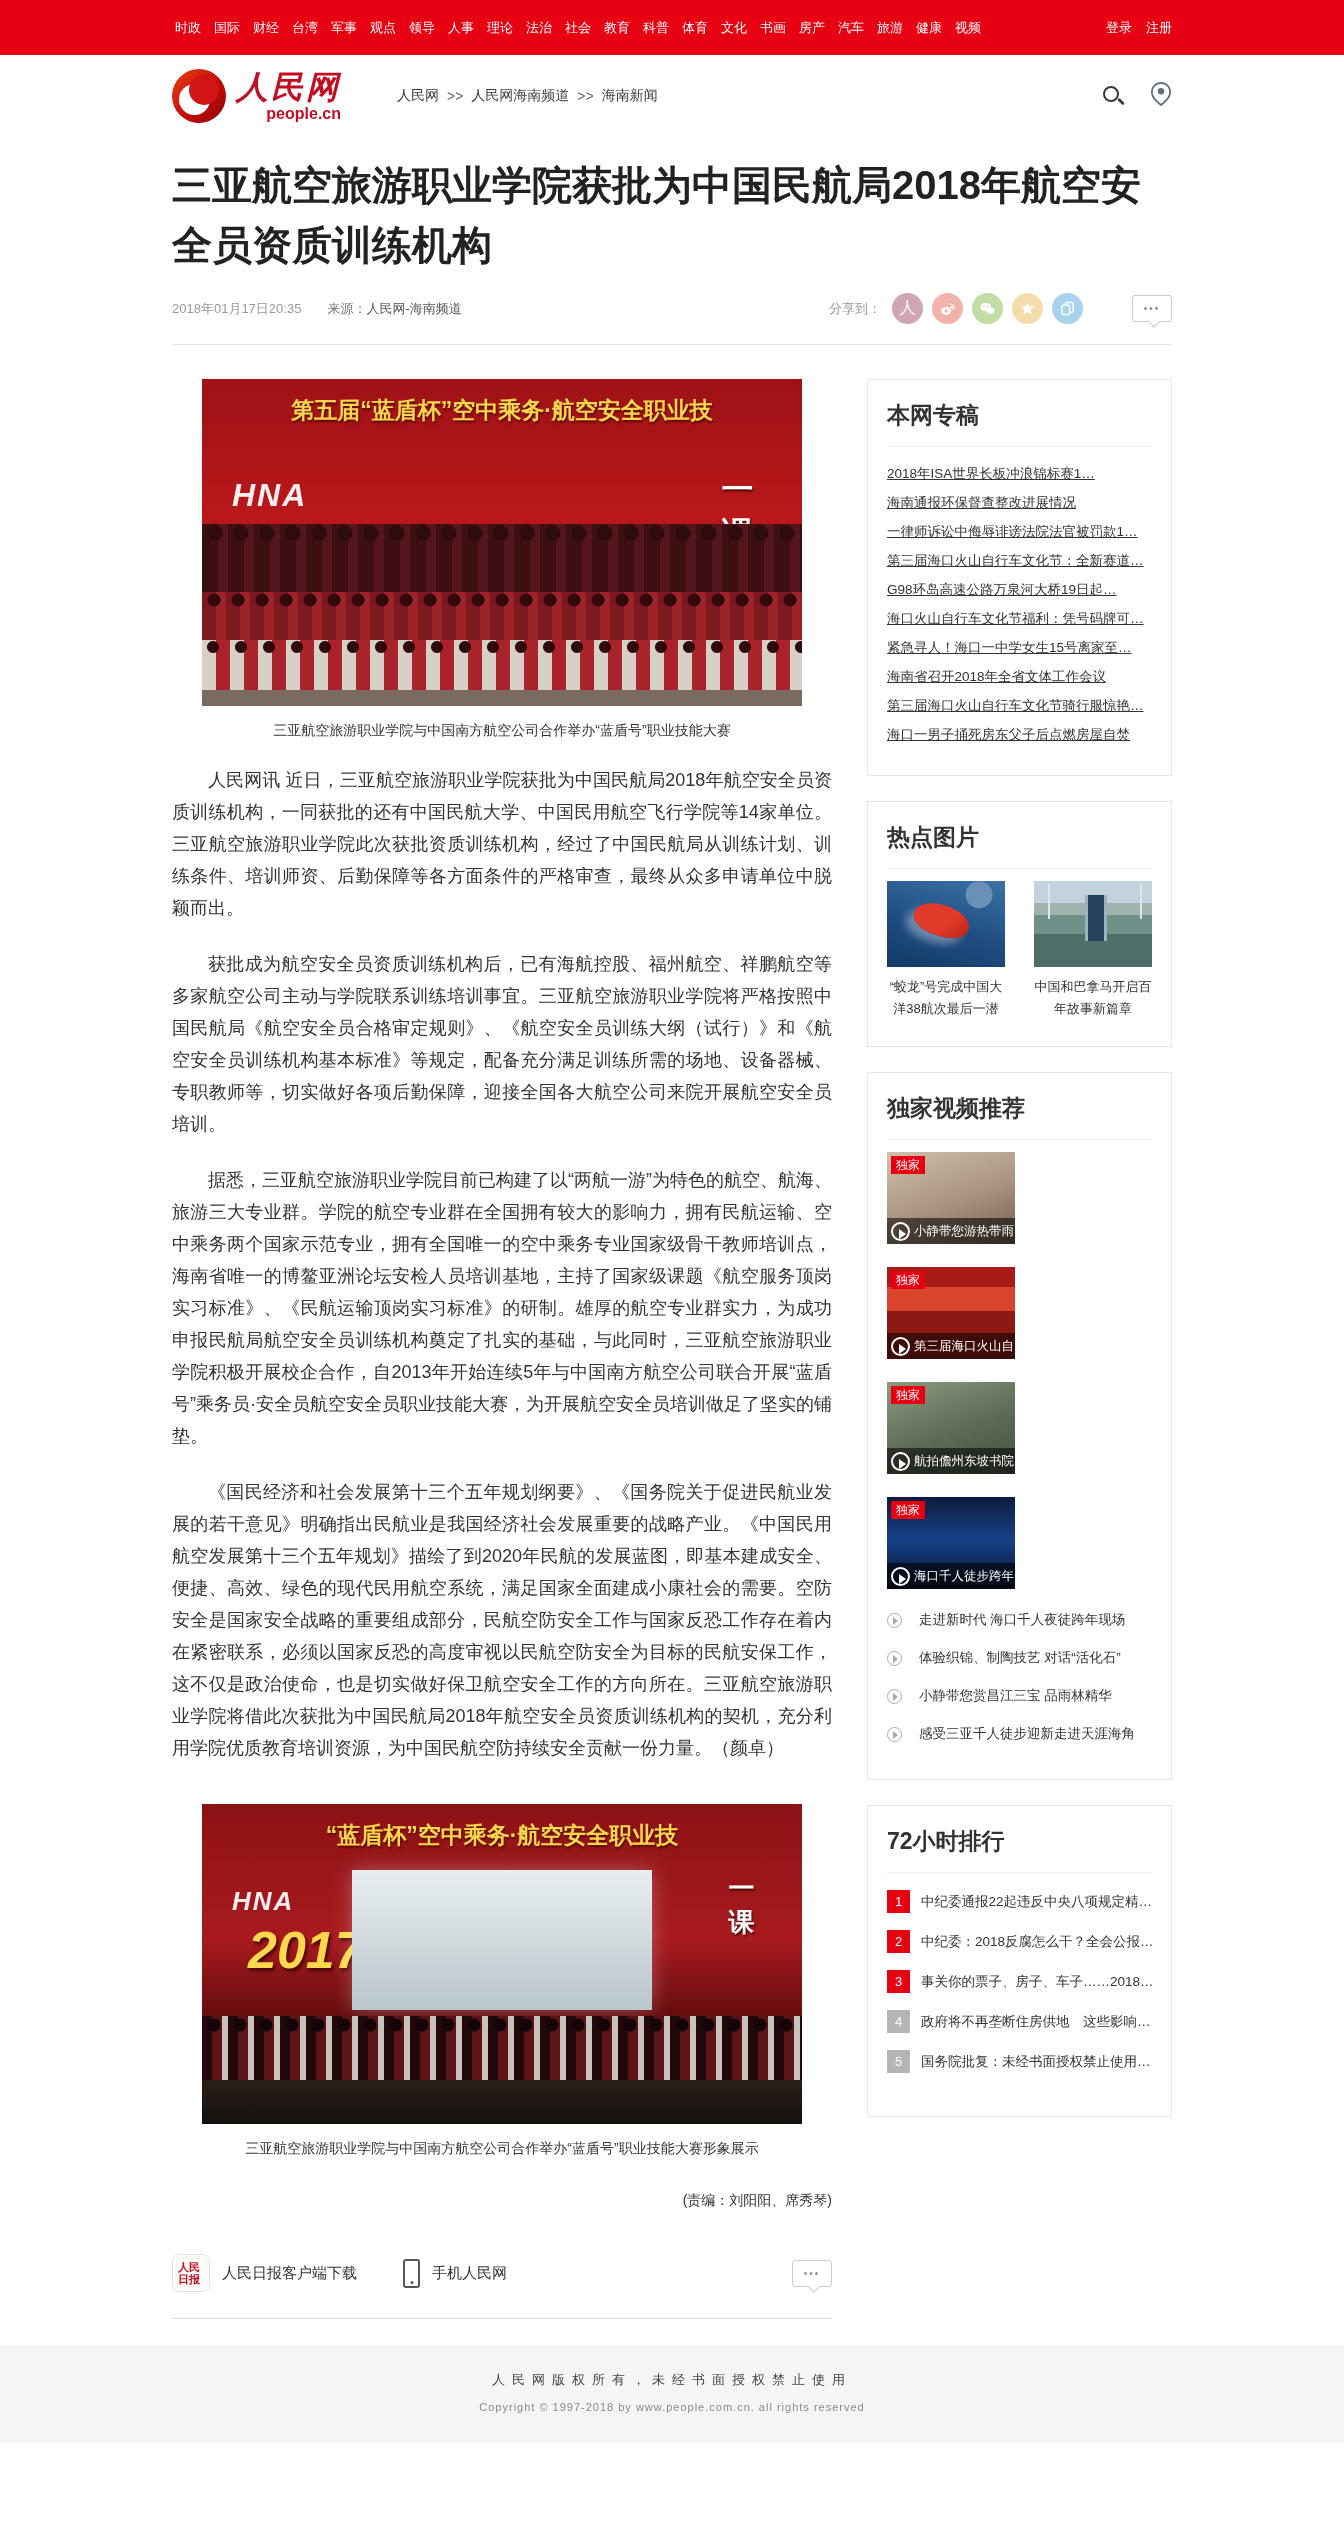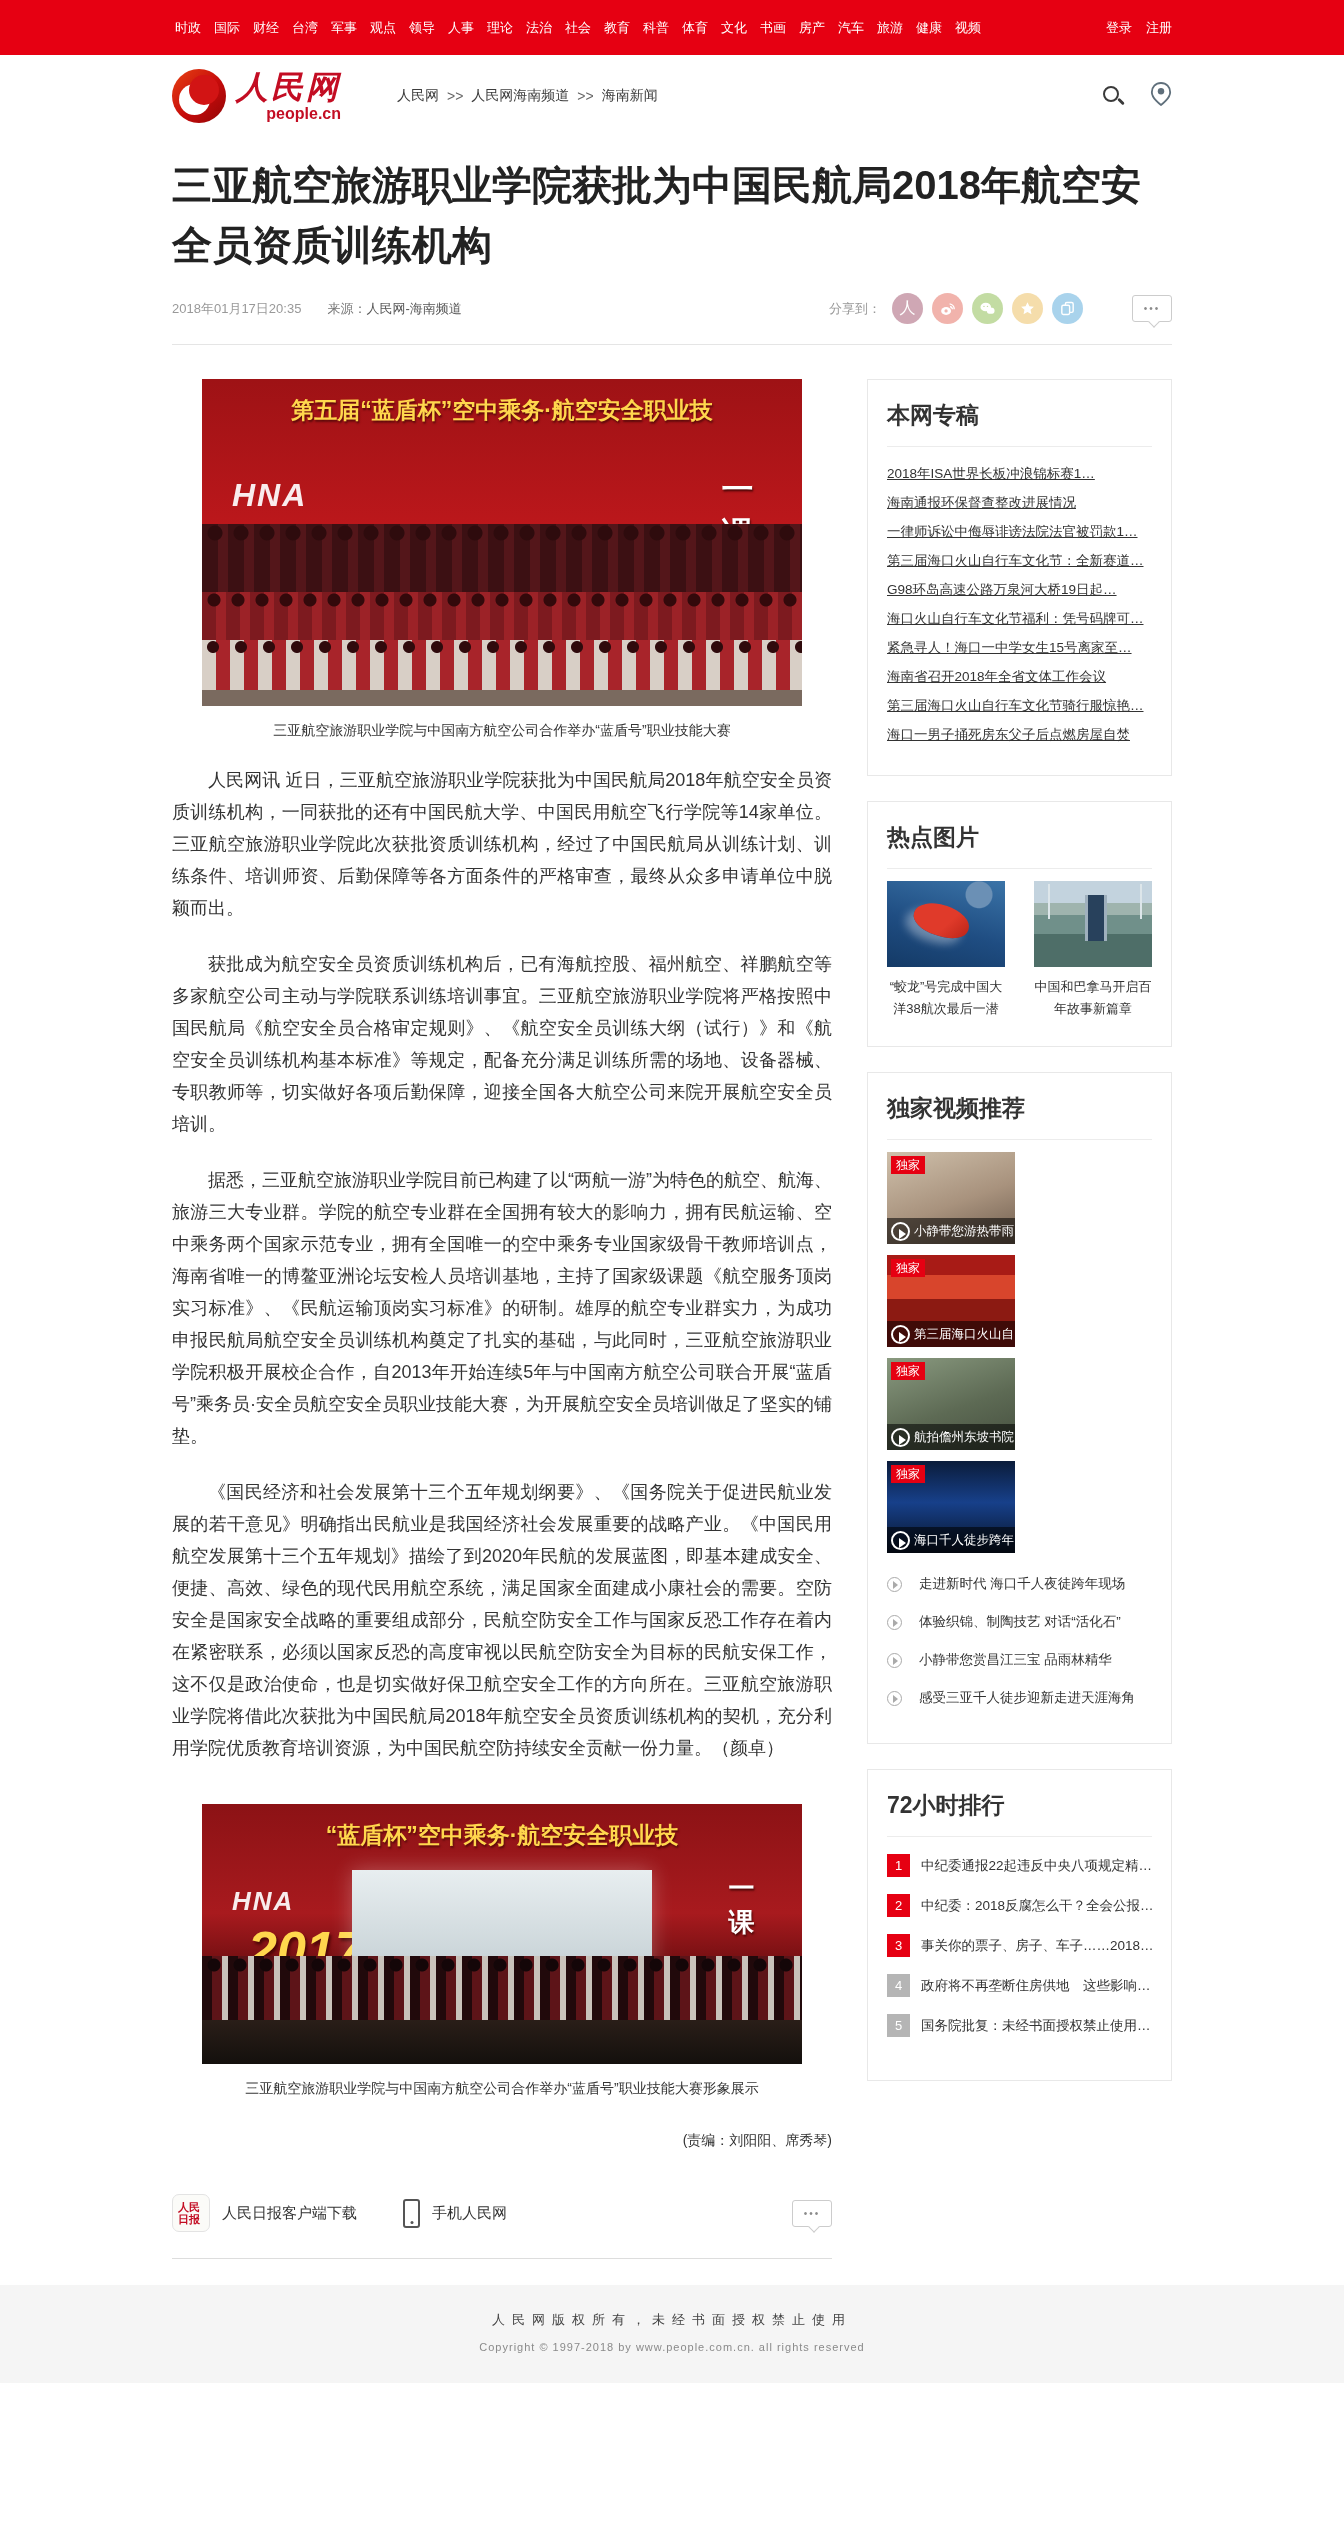--- a/index.html
+++ b/index.html
@@ -54,21 +54,21 @@
   .bubble::after { content:""; position:absolute; bottom:-5px; left:17px; width:7px; height:7px; background:#fff; border-right:1px solid #ccc; border-bottom:1px solid #ccc; transform:rotate(45deg); }
 
   
   .content { display:flex; margin-top: 34px; align-items:flex-start; }
   .main { width: 660px; }
   .sidebar { width: 305px; margin-left: 35px; }
 
   
   .photo { width:600px; margin:0 auto; position:relative; overflow:hidden; }
   .photo1 { height:327px; background:linear-gradient(180deg,#9e1215 0%,#bf181c 50%,#7a1012 100%); }
-  .photo2 { height:260px; background:linear-gradient(180deg,#8c1215 0%,#a81a1e 42%,#55090b 72%,#1f0506 100%); margin-top:40px; }
+  .photo2 { height:320px; background:linear-gradient(180deg,#8c1215 0%,#a81a1e 42%,#55090b 72%,#1f0506 100%); margin-top:40px; }
   .ph-banner { color:#ffd74d; font-weight:bold; font-size:23px; text-align:center; padding-top:16px; text-shadow:1px 2px 2px #5a0a0a; white-space:nowrap; }
   .ph-hna { position:absolute; left:30px; top:98px; color:rgba(255,255,255,.92); font-size:32px; font-weight:800; font-style:italic; letter-spacing:2px; }
   .ph-year { position:absolute; left:46px; top:138px; color:#ffd74d; font-size:68px; font-weight:800; font-style:italic; text-shadow:2px 3px 3px #4d0707; }
   .ph-slogan { position:absolute; right:42px; top:92px; color:#fff; font-size:32px; font-weight:700; writing-mode:vertical-rl; letter-spacing:20px; text-shadow:1px 2px 2px #4d0707; }
   .photo2 .ph-hna { top:82px; font-size:26px; }
   .photo2 .ph-year { top:116px; font-size:52px; }
   .photo2 .ph-slogan { top:70px; font-size:26px; letter-spacing:14px; }
   .crowd { position:absolute; left:0; right:0; }
   .crowd-back { bottom:104px; height:78px;
     background-image: radial-gradient(circle at 13px 9px, #2e0b0d 0 7px, transparent 8px), repeating-linear-gradient(90deg, #3c1013 0 16px, #54161a 16px 26px);
@@ -109,21 +109,21 @@
   .hotimg-row { display:flex; gap:29px; margin-top:6px; }
   .hotimg { width:128px; }
   .hotimg-pic { height:86px; position:relative; overflow:hidden; }
   .pic-jiaolong { background: radial-gradient(circle at 78% 16%, #6b90b5 0 11%, transparent 12%), linear-gradient(195deg,#3b74a8 0%,#1f4d82 55%,#143a66 100%); }
   .pic-jiaolong::after { content:""; position:absolute; left:22%; top:28%; width:48%; height:36%; background:linear-gradient(120deg,#e03a2a 60%,#b92317); border-radius:50% 50% 46% 46%; transform:rotate(18deg); box-shadow:-6px 8px 9px rgba(255,255,255,.35); }
   .pic-panama { background: linear-gradient(180deg,#c3d3de 0 26%, #9fb4ae 26% 40%, #70908a 40% 62%, #4e6e68 62% 100%); }
   .pic-panama::before { content:""; position:absolute; left:43%; top:16%; width:14%; height:54%; background:#28415c; border-left:3px solid #9fb0bd; border-right:3px solid #9fb0bd; }
   .pic-panama::after { content:""; position:absolute; left:12%; top:4%; width:2px; height:40%; background:#dde6ea; box-shadow:92px 0 0 #dde6ea; }
   .hotimg-cap { font-size:13px; color:#333; text-align:center; line-height:22px; margin-top:9px; }
 
-  .vthumbs { display:flex; flex-wrap:wrap; gap:11px; margin-top:6px; }
+  .vthumbs { display:flex; flex-wrap:wrap; gap:23px; margin-top:6px; }
   .vthumb { width:128px; height:92px; position:relative; overflow:hidden; }
   .v1 { background:linear-gradient(160deg,#cfc0ab 0%,#a8927d 55%,#6f5d4e 100%); }
   .v2 { background:linear-gradient(180deg,#a81b16 0 22%,#d8452c 22% 48%,#8c1a12 48% 100%); }
   .v3 { background:linear-gradient(160deg,#8a9a80 0%,#5d6a54 55%,#454f3f 100%); }
   .v4 { background:linear-gradient(180deg,#0b1c3a 0%,#17408a 45%,#071226 100%); }
   .v-badge { position:absolute; top:4px; left:4px; background:#e60012; color:#fff; font-size:12px; padding:2px 5px; line-height:14px; }
   .v-capbar { position:absolute; left:0; right:0; bottom:0; height:26px; background:rgba(0,0,0,.55); color:#fff; font-size:12.5px; line-height:26px; padding-left:27px; white-space:nowrap; overflow:hidden; }
   .v-play { position:absolute; left:4px; bottom:3px; width:19px; height:19px; border:2px solid #fff; border-radius:50%; z-index:2; }
   .v-play::after { content:""; position:absolute; left:6px; top:4.5px; border-left:7px solid #fff; border-top:5px solid transparent; border-bottom:5px solid transparent; }
   .vlist { margin-top:12px; }

